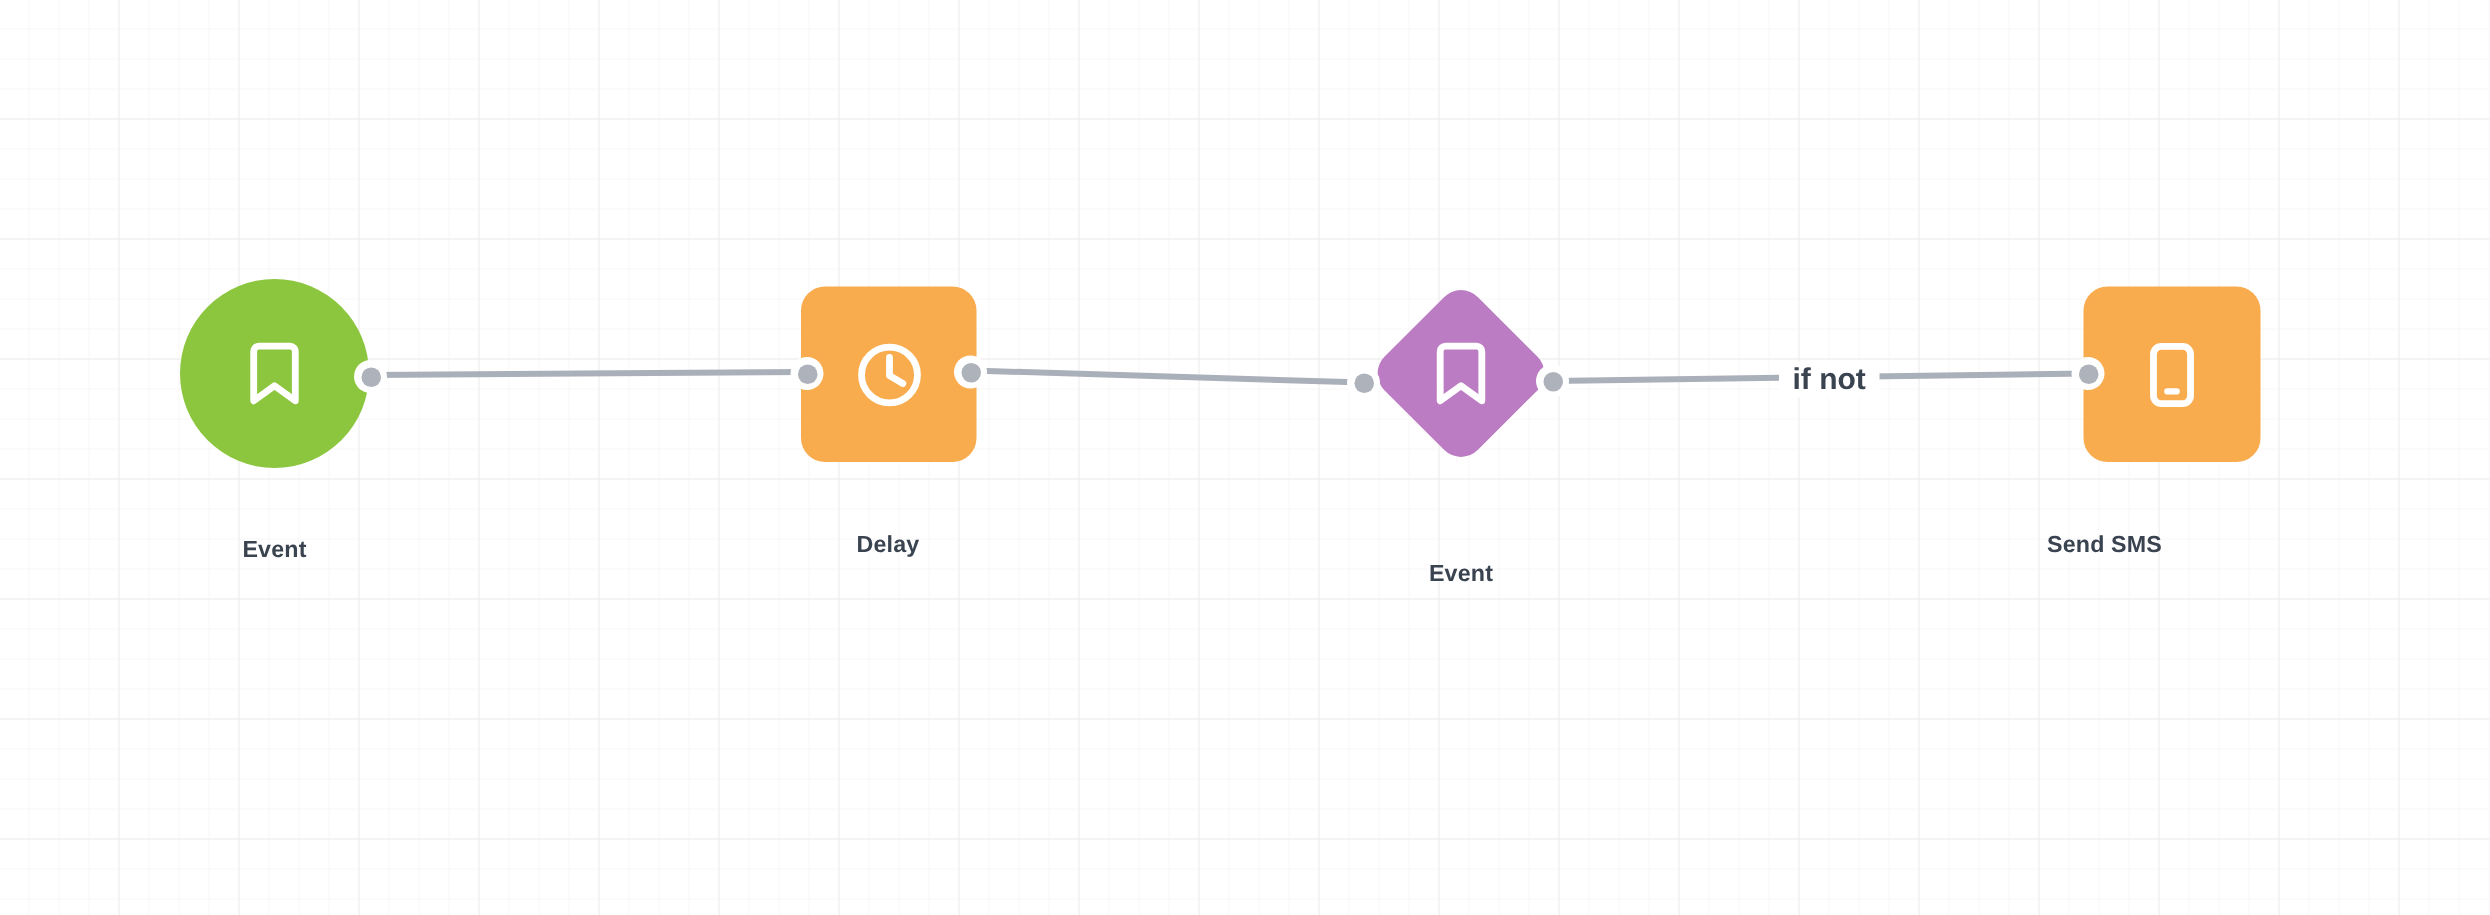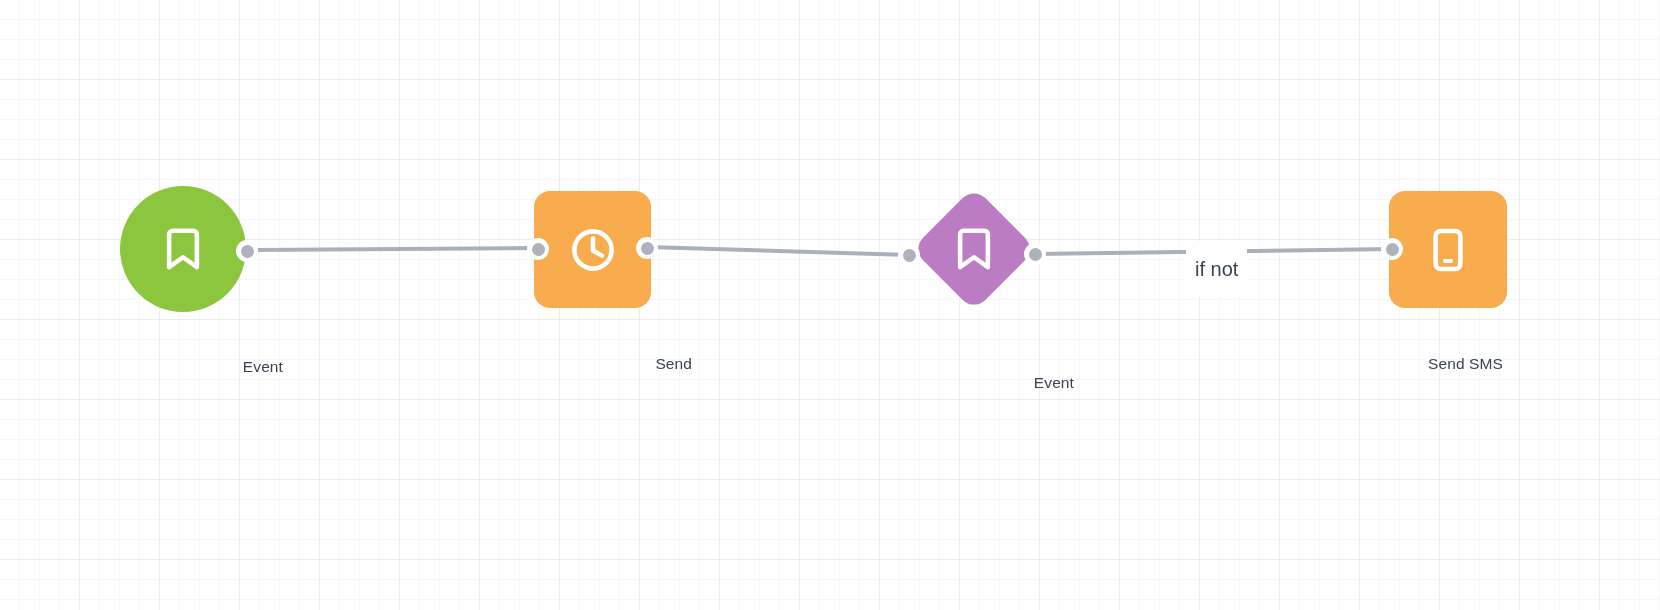--- a/index.html
+++ b/index.html
@@ -45,23 +45,23 @@
   .node-diamond .node-icon { transform: rotate(-45deg); }
 
   .node-icon {
     display: block;
     width: 52px;
     height: 52px;
   }
 
   .node-label {
     position: absolute;
-    text-align: right;
+    text-align: center;
     font-size: 15.5px;
-    font-weight: normal;
+    font-weight: bold;
     color: #3a4350;
     white-space: nowrap;
     letter-spacing: 0.1px;
   }
 
   .port {
     position: absolute;
     width: 22px;
     height: 22px;
     border-radius: 50%;
@@ -74,24 +74,24 @@
     content: "";
     width: 13px;
     height: 13px;
     border-radius: 50%;
     background: #adb2bb;
   }
 
   .edge-label {
     position: absolute;
     font-size: 20px;
-    font-weight: normal;
+    font-weight: bold;
     color: #3a4350;
     background: #ffffff;
-    padding: 18px 9px;
+    padding: 2px 9px;
     white-space: nowrap;
     line-height: 1;
   }
 </style>
 </head>
 <body>
 
 <div id="canvas">
 
   <svg class="edge-layer" viewBox="0 0 1660 610">
@@ -108,21 +108,21 @@
     </svg>
   </div>
   <div class="node-label" style="left:83px; top:358px; width:200px;">Event</div>
 
   <div class="node node-rounded" style="left:534px; top:191px; width:117px; height:117px; background:#F9AC4E;">
     <svg class="node-icon" viewBox="0 0 24 24">
       <circle cx="12" cy="12" r="8.6" fill="none" stroke="#ffffff" stroke-width="2.1"></circle>
       <path d="M12 6.6 v5.6 l4.1 2.4" fill="none" stroke="#ffffff" stroke-width="2.1" stroke-linecap="round" stroke-linejoin="round"></path>
     </svg>
   </div>
-  <div class="node-label" style="left:492px; top:355px; width:200px;">Send</div>
+  <div class="node-label" style="left:492px; top:355px; width:200px;">Delay</div>
 
   <div class="node node-diamond" style="left:930px; top:205px; width:88px; height:88px; background:#BC7CC3;">
     <svg class="node-icon" viewBox="0 0 24 24">
       <path d="M7.2 3.6 h9.6 a1.6 1.6 0 0 1 1.6 1.6 v15.2 l-6.4 -4.6 l-6.4 4.6 v-15.2 a1.6 1.6 0 0 1 1.6 -1.6 z" fill="none" stroke="#ffffff" stroke-width="2.1" stroke-linejoin="round" stroke-linecap="round"></path>
     </svg>
   </div>
   <div class="node-label" style="left:874px; top:374px; width:200px;">Event</div>
 
   <div class="node node-rounded" style="left:1389px; top:191px; width:118px; height:117px; background:#F9AC4E;">
     <svg class="node-icon" viewBox="0 0 24 24">

